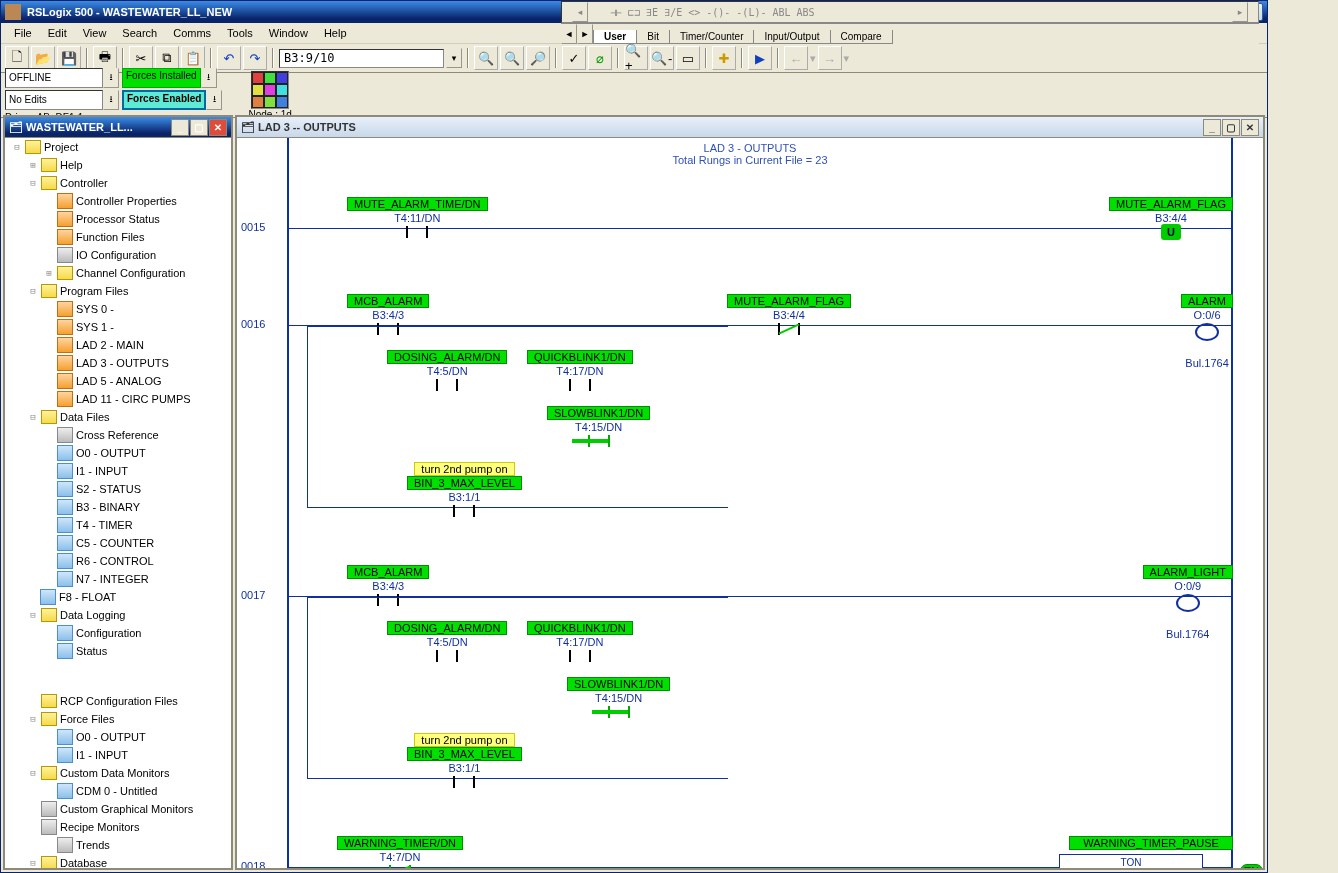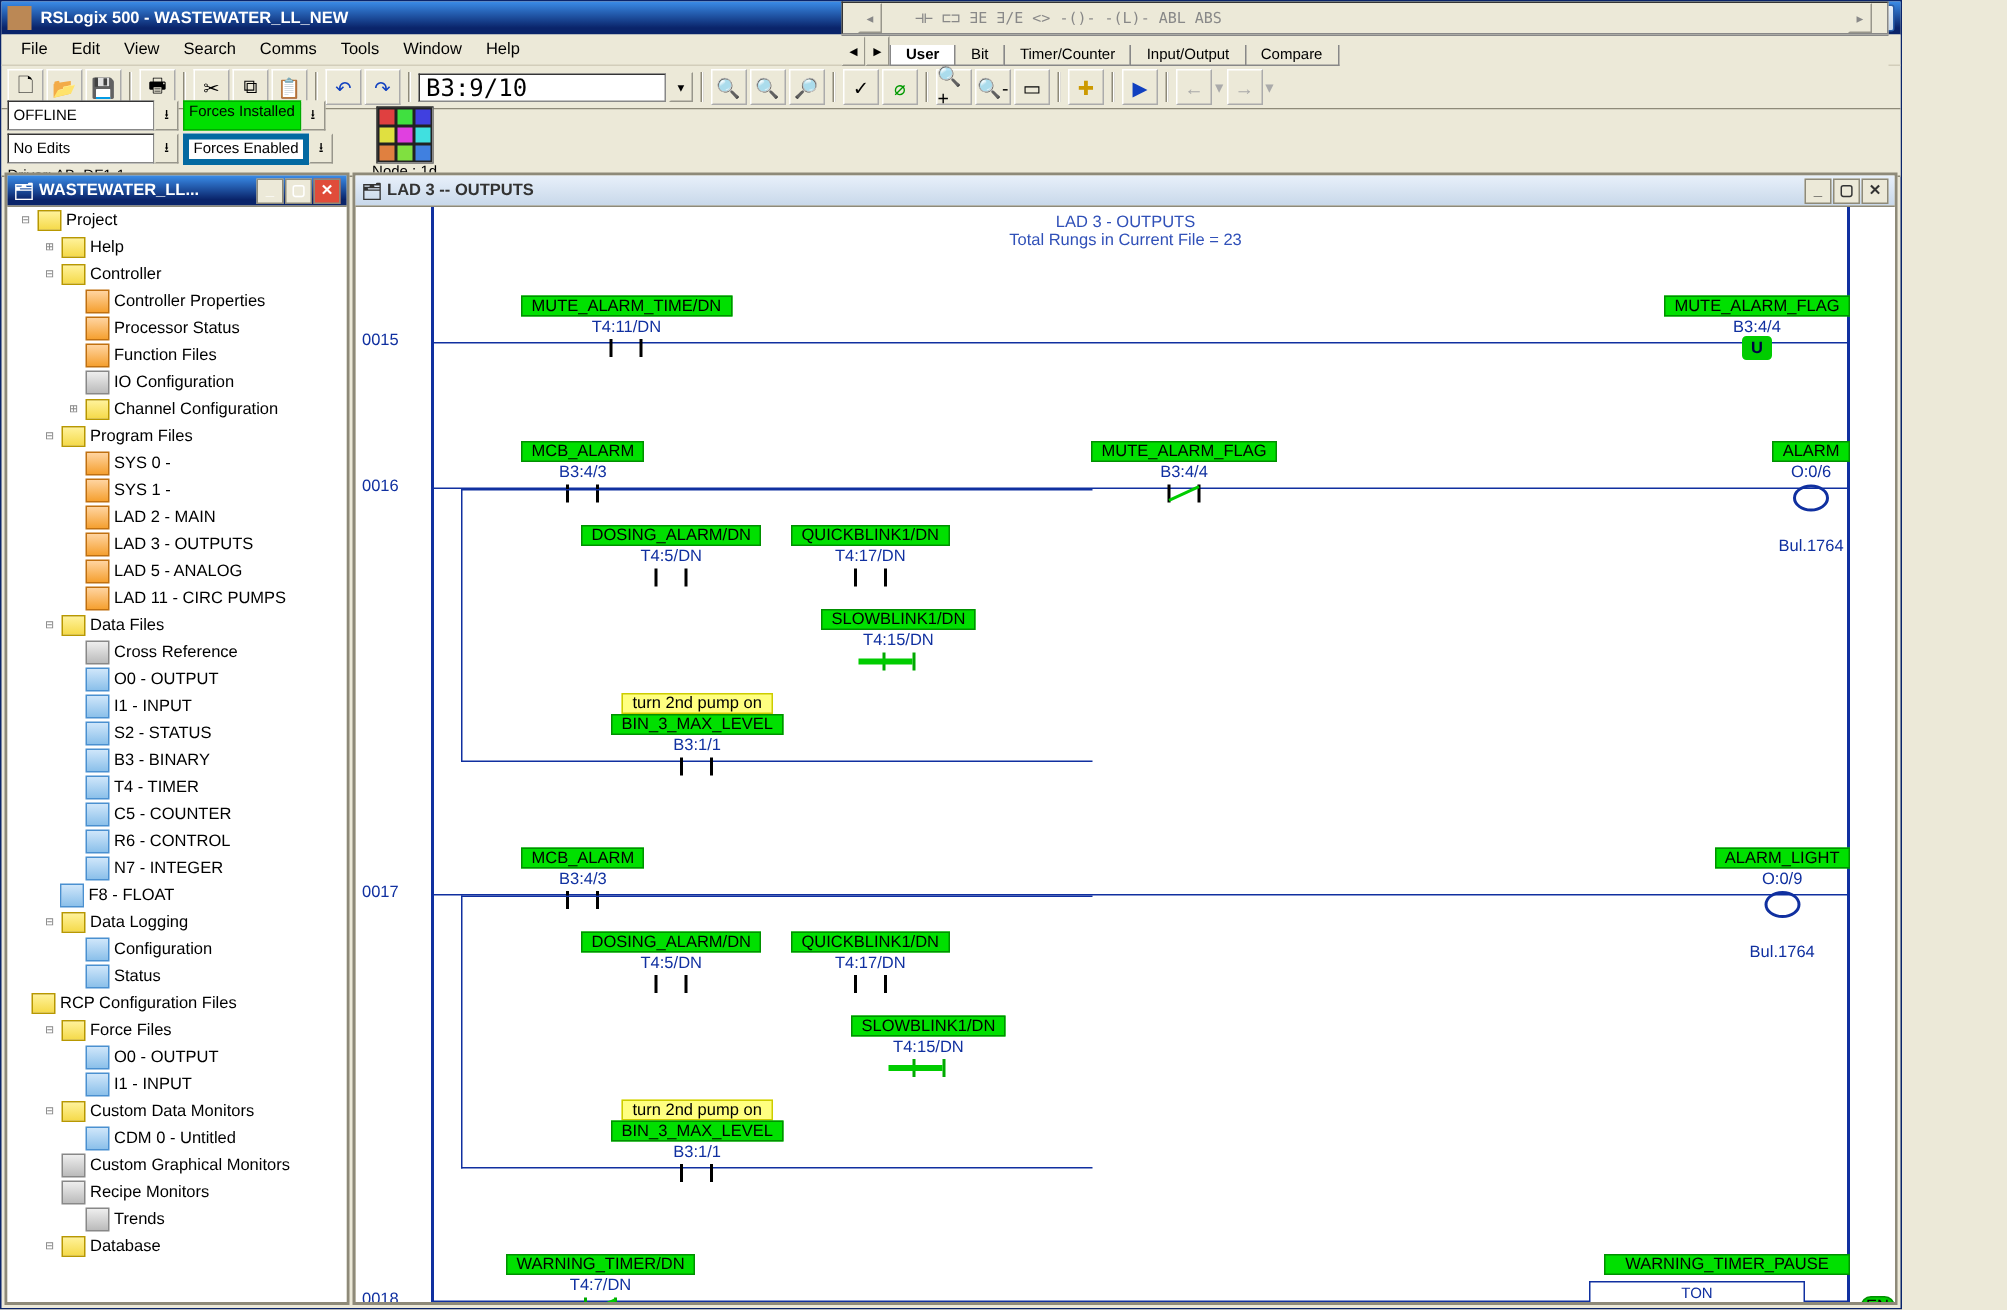--- a/index.html
+++ b/index.html
@@ -6,26 +6,26 @@
 .window{width:1268px;height:873px;position:relative;background:#ece9d8;border:1px solid #0a246a;box-sizing:border-box;}
 .titlebar{height:22px;background:linear-gradient(#3a8ce8,#0a246a 80%);color:#fff;font-weight:bold;display:flex;align-items:center;padding:0 4px;}
 .titlebar .icon{width:16px;height:16px;background:#b85;margin-right:6px;}
 .titlebar .sp{flex:1;}
 .winbtn{width:18px;height:16px;background:linear-gradient(#e8f0fa,#c8d8ea);border:1px solid #2a5ea8;margin-left:2px;display:flex;align-items:center;justify-content:center;color:#000;font:bold 10px Arial;border-radius:2px;}
 .menubar{height:20px;background:#ece9d8;display:flex;align-items:center;padding:0 6px;gap:2px;border-bottom:1px solid #d2cdba;}
 .menuitem{padding:2px 7px;border-radius:2px;}
 .tbrow{height:28px;background:#ece9d8;display:flex;align-items:center;padding:0 4px;gap:2px;border-bottom:1px solid #8e8a79;}
 .tbbtn{width:22px;height:22px;border:1px outset #fff;background:#ece9d8;display:inline-flex;align-items:center;justify-content:center;font-size:13px;}
 .tbsep{width:1px;height:20px;background:#8e8a79;margin:0 3px;border-right:1px solid #fff;}
-.addrbox{width:165px;height:19px;background:#fff;border:1px inset #888;padding:1px 4px;box-sizing:border-box;font-family:monospace;font-size:16px;}
+.addrbox{width:165px;height:19px;background:#fff;border:1px inset #888;padding:1px 4px;box-sizing:border-box;font-family:monospace;font-size:12px;}
 .tbrow2{height:44px;background:#ece9d8;display:flex;align-items:center;padding:0 4px;gap:6px;border-bottom:1px solid #8e8a79;}
 .statusbox{width:90px;height:18px;background:#fff;border:1px inset #888;display:flex;align-items:center;padding:0 3px;font-size:10px;}
 .dropbtn{width:14px;height:18px;border:1px outset #ece9d8;background:#ece9d8;font:9px Arial;display:flex;align-items:center;justify-content:center;}
 .greenlbl{background:#00e000;border:1px solid #0a0;padding:1px 3px;font-size:10px;}
-.yellowlbl{background:#ffffff;border:4px solid #0369a1;padding:1px 3px;font-size:10px;}
+.yellowlbl{background:#5eead4;border:2px solid #0369a1;padding:1px 3px;font-size:10px;font-weight:bold;}
 .ldchunk{width:36px;height:36px;border:1px inset #888;background:#222;display:flex;flex-wrap:wrap;}
 .ldchunk div{width:10px;height:10px;margin:1px;}
 .client{position:absolute;top:114px;left:2px;right:2px;bottom:2px;display:flex;gap:2px;}
 .subwin{border:2px solid #8e8a79;background:#ece9d8;display:flex;flex-direction:column;}
 .subtitle{height:20px;background:linear-gradient(#e8f0fa,#c8d8ea);border-bottom:1px solid #8e8a79;display:flex;align-items:center;padding:0 4px;color:#333;font-weight:bold;}
 .subtitle .sp{flex:1;}
 .subtitle.active{background:linear-gradient(#3a8ce8,#0a246a 80%);color:#fff;}
 .swinbtn{width:16px;height:15px;background:#ece9d8;border:1px solid #8e8a79;margin-left:1px;display:flex;align-items:center;justify-content:center;font:bold 10px Arial;}
 .swinbtn.close{background:#e04c3a;color:#fff;}
 .tree{flex:1;overflow-y:auto;background:#fff;font-size:11px;}
@@ -331,21 +331,21 @@
           <div class="tn" style="padding-left: 36px;">
             <span class="tw"></span>
             <span class="fic fblue"></span>
             <span>Configuration</span>
           </div>
           <div class="tn" style="padding-left: 36px;">
             <span class="tw"></span>
             <span class="fic fblue"></span>
             <span>Status</span>
           </div>
-          <div class="tn" style="">
+          <div class="tn" style="padding-left: 20px; margin-top: 32px;">
             <span class="tw"></span>
             <span class="fld"></span>
             <span>RCP Configuration Files</span>
           </div>
           <div class="tn" style="padding-left: 20px;">
             <span class="tw">⊟</span>
             <span class="fld"></span>
             <span>Force Files</span>
           </div>
           <div class="tn" style="padding-left: 36px;">

